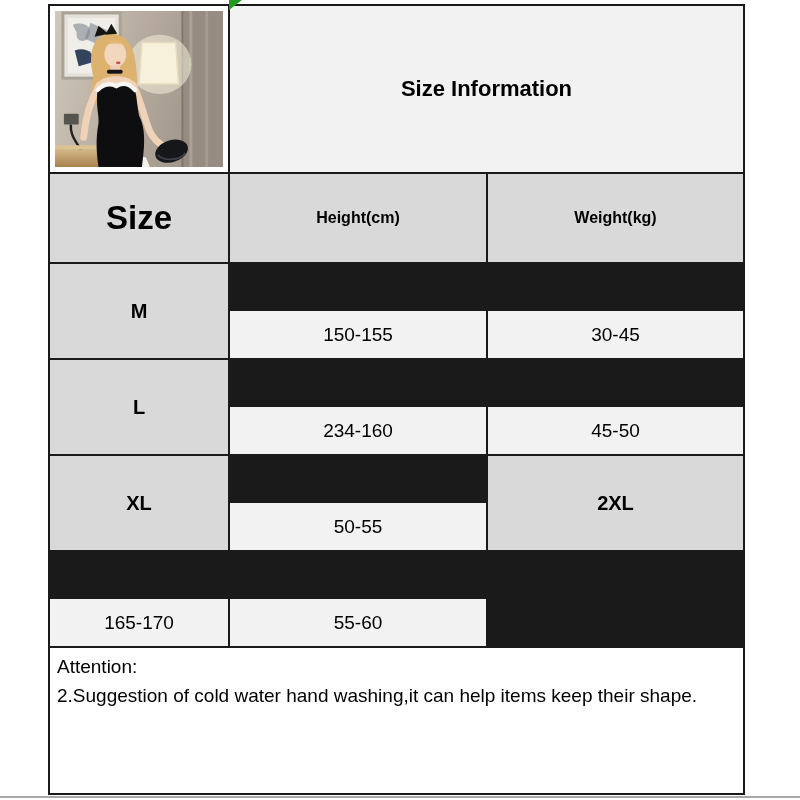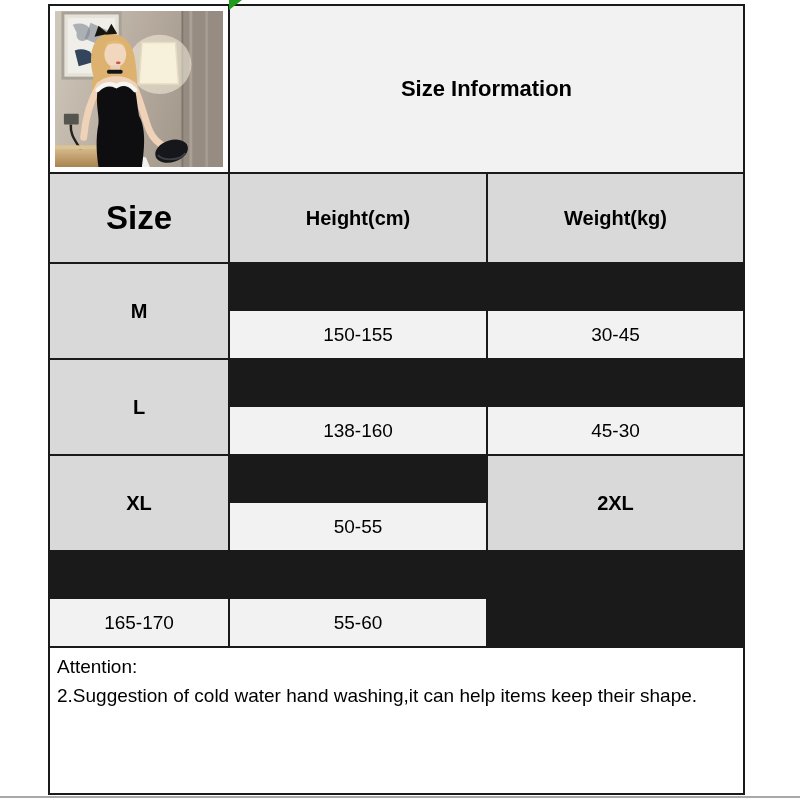--- a/index.html
+++ b/index.html
@@ -44,21 +44,21 @@
   .photo-cell{
     background:var(--photo_cell_fill);
     padding:5px;
   }
   .photo-cell svg{width:100%;height:100%;display:block;}
   .title-cell{
     grid-column:2 / 4;
     font-size:22px;
     font-weight:bold;
   }
-  .col-header{font-size:20px;font-weight:bold;}
+  .col-header{font-size:16px;font-weight:bold;}
   .size-head{font-size:33px;font-weight:bold;}
   .size-label{font-size:20px;font-weight:bold;}
   .value-cell{font-size:19px;margin-top:47px;}
   .attention-cell{
     grid-column:1 / 4;
     background:var(--note_fill);
     display:block;
     padding:4px 16px 4px 7px;
     font-size:19px;
     line-height:1.55;
@@ -141,22 +141,22 @@
 
   <div class="cell gray size-head">Size</div>
   <div class="cell gray col-header">Height(cm)</div>
   <div class="cell gray col-header">Weight(kg)</div>
 
   <div class="cell gray size-label">M</div>
   <div class="cell value-cell">150-155</div>
   <div class="cell value-cell">30-45</div>
 
   <div class="cell gray size-label">L</div>
-  <div class="cell value-cell">138-160</div>
-  <div class="cell value-cell">45-30</div>
+  <div class="cell value-cell">234-160</div>
+  <div class="cell value-cell">45-50</div>
 
   <div class="cell gray size-label">XL</div>
   <div class="cell value-cell">50-55</div>
 
   <div class="cell gray size-label">2XL</div>
   <div class="cell value-cell">165-170</div>
   <div class="cell value-cell">55-60</div>
 
   <div class="cell attention-cell">
     <div>Attention:</div>

